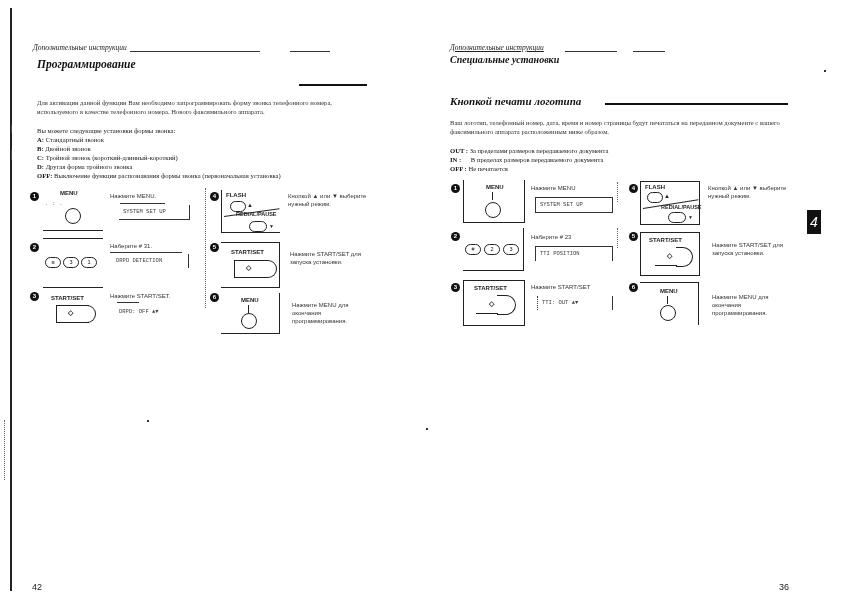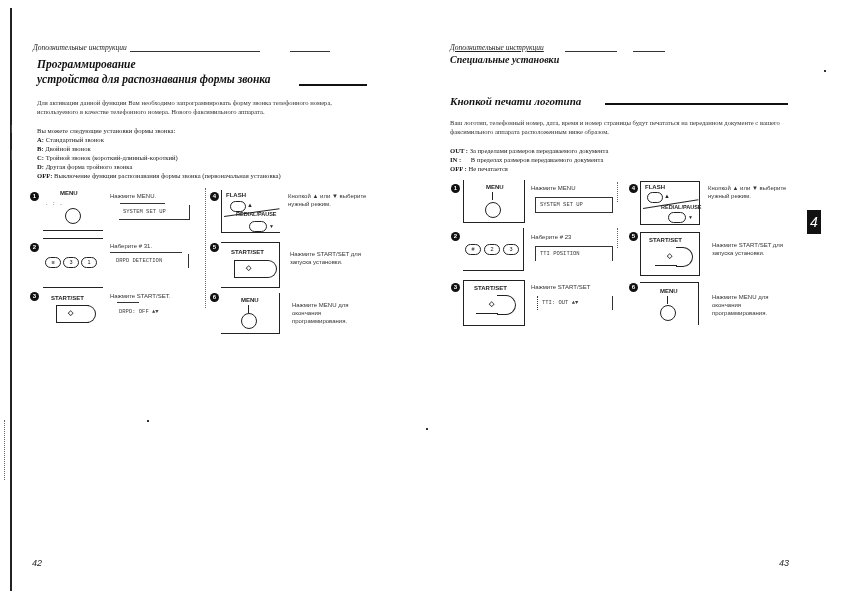--- a/index.html
+++ b/index.html
@@ -24,39 +24,38 @@
   .illus .lbl { position:absolute; font-family:"Liberation Sans", sans-serif; font-size:6px; font-weight:bold; color:#222; white-space:nowrap; }
   .illus .circle { position:absolute; border:1px solid #222; border-radius:50%; }
   .illus .pill { position:absolute; border:1px solid #222; border-radius:6px; height:9px; font-family:"Liberation Sans", sans-serif; font-size:5.5px; text-align:center; line-height:9px; }
   .illus .diag { position:absolute; height:1px; background:#222; transform-origin:left center; }
   .illus .dots { position:absolute; font-size:6px; color:#555; letter-spacing:2px; }
   .instr { position:absolute; font-family:"Liberation Sans", sans-serif; font-size:6px; line-height:8px; color:#333; }
   .lcd { position:absolute; border:1px solid #333; border-top:none; border-left-width:1px;
          font-family:"Liberation Mono", monospace; font-size:5.5px; color:#444; padding:2px 4px; white-space:nowrap; height:10px; line-height:10px; }
   .lcd-top { position:absolute; height:1px; background:#333; }
   .tab-marker { position:absolute; background:#111; color:#fff; font-family:"Liberation Sans", sans-serif; font-style:italic; font-size:14px; text-align:center; }
-  .page-no { position:absolute; top:558px; font-family:"Liberation Sans", sans-serif; font-style:italic; font-size:9px; color:#222;text-align:center; }
+  .page-no { position:absolute; top:582px; font-family:"Liberation Sans", sans-serif; font-size:9px; color:#222;text-align:center; }
   .stray { position:absolute; width:2px; height:2px; background:#333; }
   .vdots { position:absolute; width:1px; border-left:1px dotted #666; }
 </style>
 </head>
 <body>
 
 <div class="page left-page">
   <div class="binding"></div>
   <div class="binding-dash" style="top:125px;height:8px"></div>
   <div class="binding-dash" style="top:150px;height:10px"></div>
   <div class="vdots" style="left:4px;top:420px;height:60px"></div>
 
   <div class="running" style="left:33px">Дополнительные инструкции</div>
   <div class="running-line" style="left:130px;top:51px;width:130px"></div>
   <div class="running-line" style="left:290px;top:51px;width:40px"></div>
 
   <div class="h1" style="left:37px;top:58px;font-size:11.5px">Программирование</div>
-  <div class="h1" style="left:37px;top:73px;font-size:11.5px">устройства для распознавания формы звонка</div>
   <div class="h1-rule" style="left:299px;top:84px;width:68px"></div>
 
   <div class="para" style="left:37px;top:98px;width:330px">Для активации данной функции Вам необходимо запрограммировать форму звонка телефонного номера, используемого в качестве телефонного номера. Нового факсимильного аппарата.</div>
 
   <div class="opt" style="left:37px;top:126px;width:340px">Вы можете следующие установки формы звонка:</div>
   <div class="opt" style="left:37px;top:135px"><b>A:</b> <span>Стандартный звонок</span></div>
   <div class="opt" style="left:37px;top:144px"><b>B:</b> <span>Двойной звонок</span></div>
   <div class="opt" style="left:37px;top:153px"><b>C:</b> <span>Тройной звонок (короткий-длинный-короткий)</span></div>
   <div class="opt" style="left:37px;top:162px"><b>D:</b> <span>Другая форма тройного звонка</span></div>
   <div class="opt" style="left:37px;top:171px;white-space:nowrap"><b>OFF:</b> <span>Выключение функции распознавания формы звонка (первоначальная установка)</span></div>
@@ -200,14 +199,14 @@
   <div class="step-num" style="left:208px;top:283px">6</div>
   <div class="illus" style="left:219px;top:282px;width:58px;height:42px;border-left:none;border-bottom:none">
     <div class="lbl" style="left:20px;top:5px">MENU</div>
     <div style="position:absolute;left:27px;top:13px;width:1px;height:8px;background:#222"></div>
     <div class="circle" style="left:20px;top:22px;width:14px;height:14px"></div>
   </div>
   <div class="instr" style="left:291px;top:293px;width:80px">Нажмите MENU для окончания программирования.</div>
 
   <div class="tab-marker" style="left:386px;top:210px;width:14px;height:24px;line-height:24px">4</div>
   <div class="stray" style="left:5px;top:428px"></div>
-  <div class="page-no" style="left:358px">43</div>
+  <div class="page-no" style="left:358px">36</div>
 </div>
 
 </body></html>

